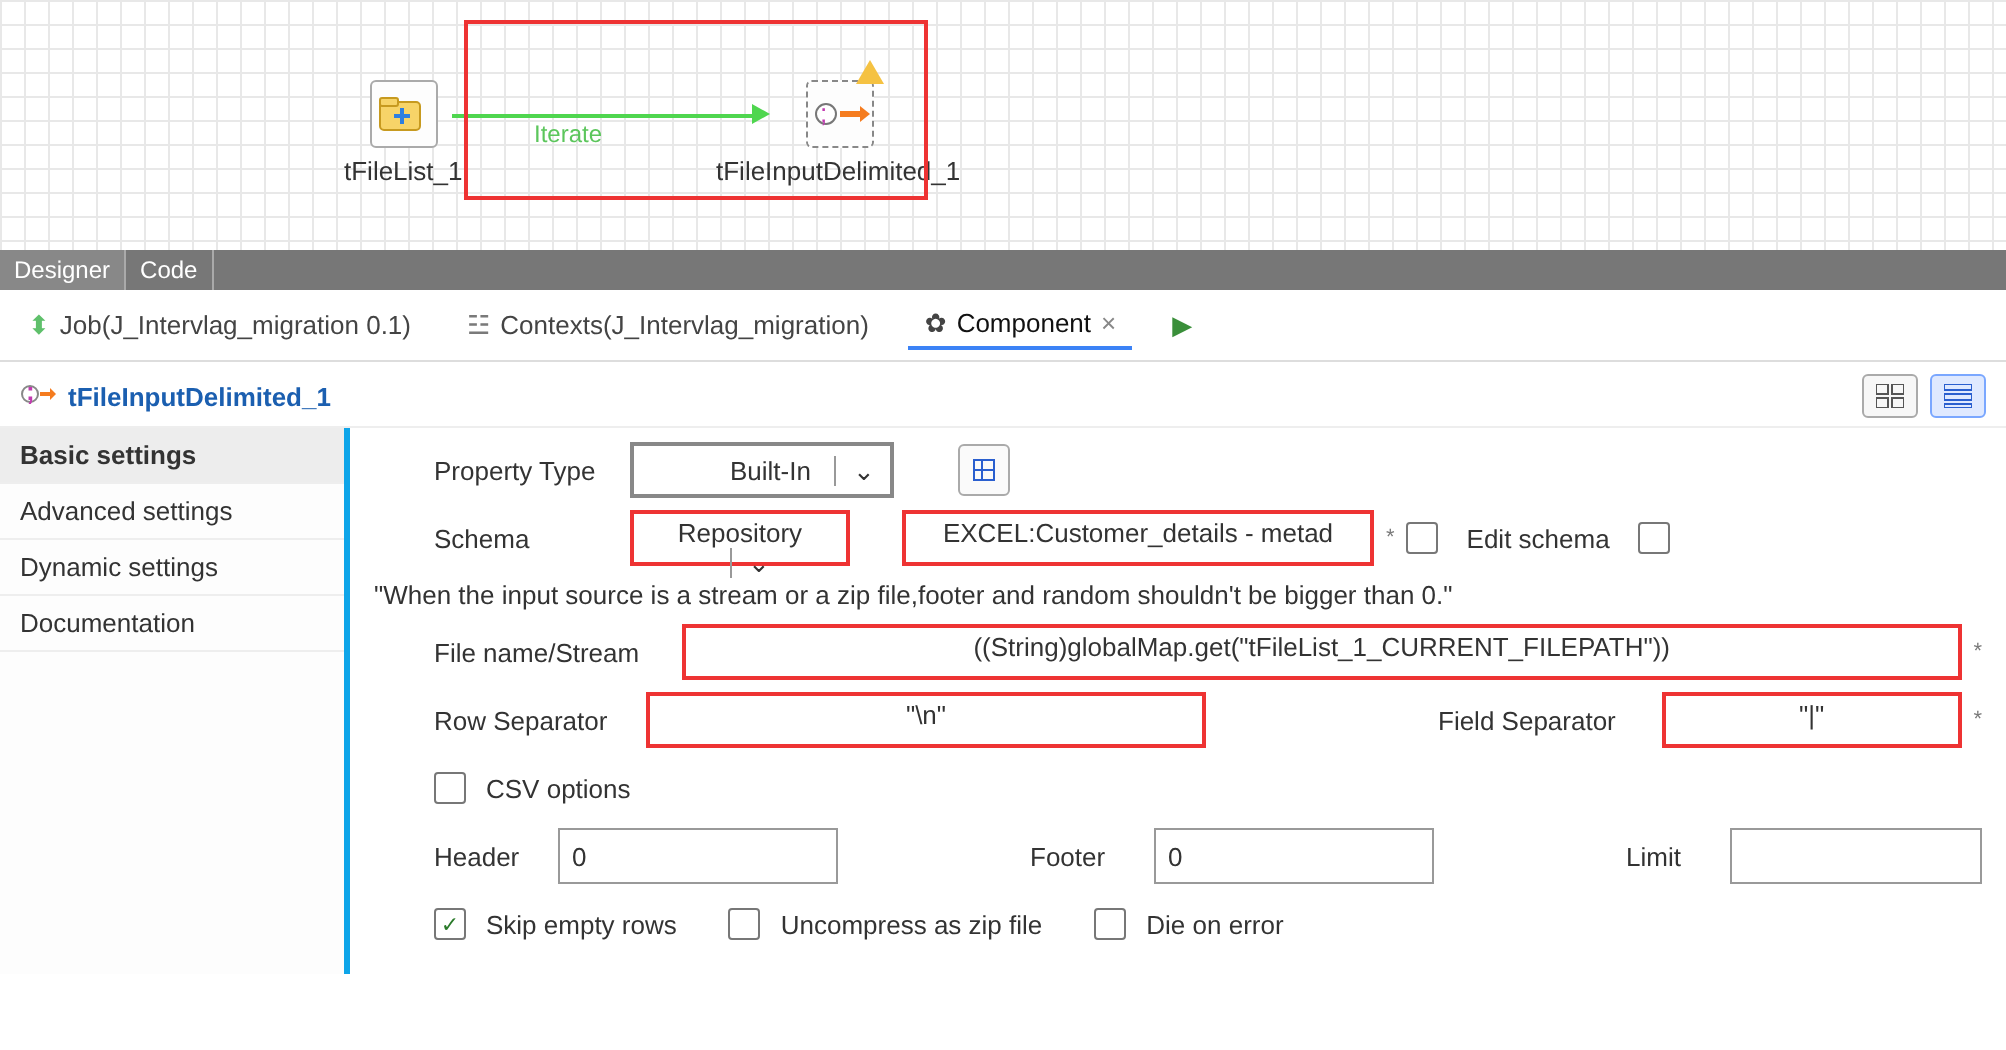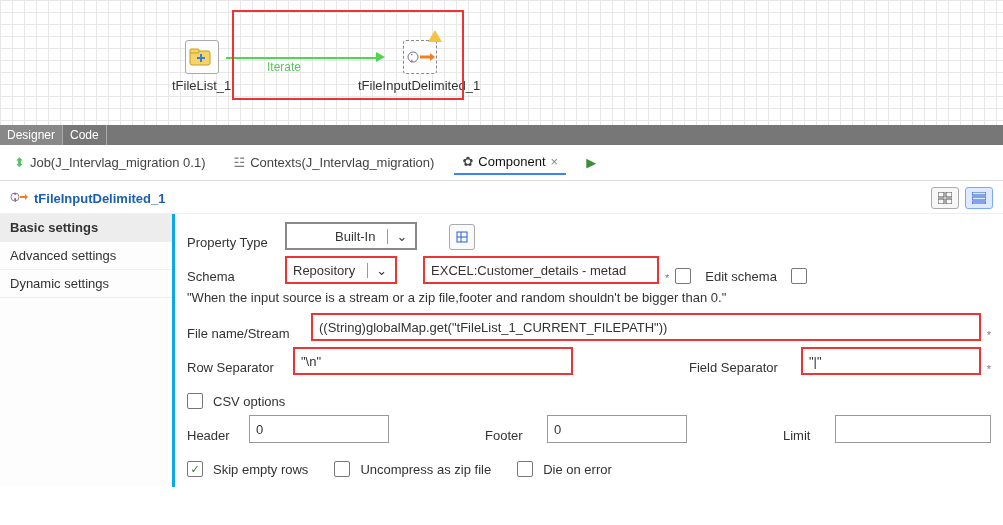--- a/index.html
+++ b/index.html
@@ -26,30 +26,30 @@
   .comp-title { display: flex; align-items: center; justify-content: space-between; padding: 6px 10px 4px; border-bottom: 1px solid #eee; }
   .comp-title .left { display: flex; align-items: center; gap: 6px; font-weight: bold; color: #1b5fb0; }
   .view-btns { display: flex; gap: 6px; }
   .view-btns .vb { width: 28px; height: 22px; border: 1px solid #aaa; border-radius: 3px; display: flex; align-items: center; justify-content: center; font-size: 12px; background: #f7f7f7; }
   .view-btns .vb.active { background: #dfe9ff; border-color: #7aa7ff; }
   .panel { display: flex; }
   .sidebar { width: 175px; border-right: 3px solid #0ea5e9; background: #fdfdfd; }
   .sidebar .item { padding: 6px 10px; border-bottom: 1px solid #eee; cursor: default; }
   .sidebar .item.active { background: #ededed; font-weight: bold; }
   .form { flex: 1; padding: 6px 12px; }
-  .row { display: flex; align-items: flex-end; min-height: 30px; margin-bottom: 4px; gap: 6px; }
+  .row { display: flex; align-items: center; min-height: 30px; margin-bottom: 4px; gap: 6px; margin-left: 30px; }
   .row .label { color: #333; }
   .input, .select { height: 28px; border: 1px solid #999; background: #fff; padding: 2px 6px; display: inline-flex; align-items: center; }
   .select { min-width: 110px; justify-content: space-between; }
   .select .caret { margin-left: 12px; border-left: 1px solid #999; padding-left: 8px; padding-right: 2px; }
   .checkbox { width: 16px; height: 16px; border: 1px solid #777; border-radius: 2px; display: inline-flex; align-items: center; justify-content: center; margin-right: 4px; font-size: 11px; color: #2a7a2a; }
   .icon-btn { width: 26px; height: 26px; border: 1px solid #aaa; border-radius: 3px; display: inline-flex; align-items: center; justify-content: center; background: #fafafa; }
   .asterisk { color: #7a7a7a; font-size: 11px; }
   .note { color: #333; padding: 2px 0 6px; }
-  .red-box { border: 2px solid #e33 !important; }
+  .red-box { border: 2px solid #e33 !important; flex-direction: column; }
 </style>
 </head>
 <body>
 
 <div class="canvas">
   <div class="node" style="left:172px; top:40px;">
     <div class="icon">
       <svg width="26" height="22" viewBox="0 0 26 22">
           <rect x="1" y="5" width="20" height="14" rx="2" fill="#f7d468" stroke="#c79a1f"></rect>
           <rect x="1" y="3" width="9" height="4" rx="1" fill="#f7d468" stroke="#c79a1f"></rect>
@@ -132,20 +132,21 @@
         </svg>
     </div>
   </div>
 </div>
 
 <div class="panel">
   <div class="sidebar">
     <div class="item active">Basic settings</div>
     <div class="item">Advanced settings</div>
     <div class="item">Dynamic settings</div>
+    <div class="item">Documentation</div>
   </div>
 
   <div class="form">
 
     <div class="row">
       <span class="label" style="width:92px;">Property Type</span>
       <div class="select" style="border-width:2px; border-color:#888;padding-left:48px;">
         <span>Built-In</span>
         <span class="caret">⌄</span>
       </div>

